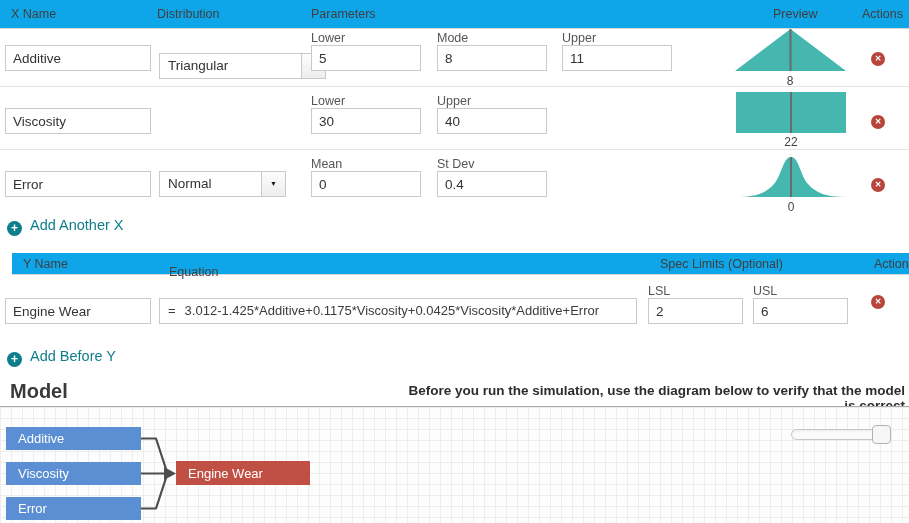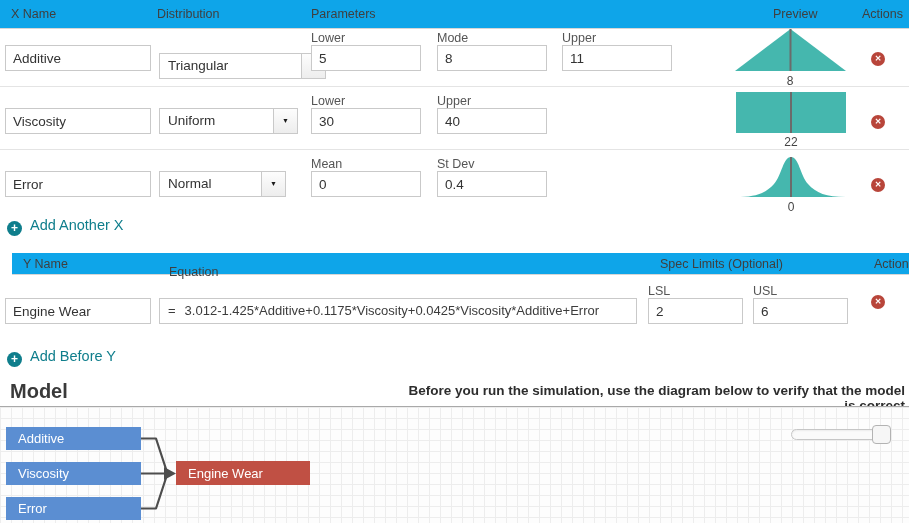--- a/index.html
+++ b/index.html
@@ -115,24 +115,20 @@
   <input class="inp" style="left: 562px; top: 45px; width: 110px;" value="11">
   <svg class="abs" style="left:735px; top:29px;" width="111" height="43" viewBox="0 0 111 43">
     <polygon points="55.5,0 111,42 0,42" fill="#45b7ae"></polygon>
     <line x1="55.5" y1="0" x2="55.5" y2="42" stroke="#6b6b6b" stroke-width="2"></line>
   </svg>
   <div class="preview-num" style="left:735px; top:74px;">8</div>
   <div class="del" style="left:871px; top:52px;">✕</div>
   <div class="row-sep" style="top:86px;"></div>
 
   <input class="inp" style="left: 5px; top: 108px; width: 146px;" value="Viscosity">
-  <div class="ddl" style="left:159px; top:108px; width:139px;">
-    <span class="ddl-text">Uniform</span>
-    <span class="ddl-btn"><span class="ddl-caret">▼</span></span>
-  </div>
   <span class="param-lbl" style="left:311px; top:94px;">Lower</span>
   <input class="inp" style="left: 311px; top: 108px; width: 110px;" value="30">
   <span class="param-lbl" style="left:437px; top:94px;">Upper</span>
   <input class="inp" style="left: 437px; top: 108px; width: 110px;" value="40">
   <svg class="abs" style="left:736px; top:92px;" width="110" height="41" viewBox="0 0 110 41">
     <rect x="0" y="0" width="110" height="41" fill="#45b7ae"></rect>
     <line x1="55" y1="0" x2="55" y2="41" stroke="#6b6b6b" stroke-width="2"></line>
   </svg>
   <div class="preview-num" style="left:736px; top:135px;">22</div>
   <div class="del" style="left:871px; top:115px;">✕</div>

